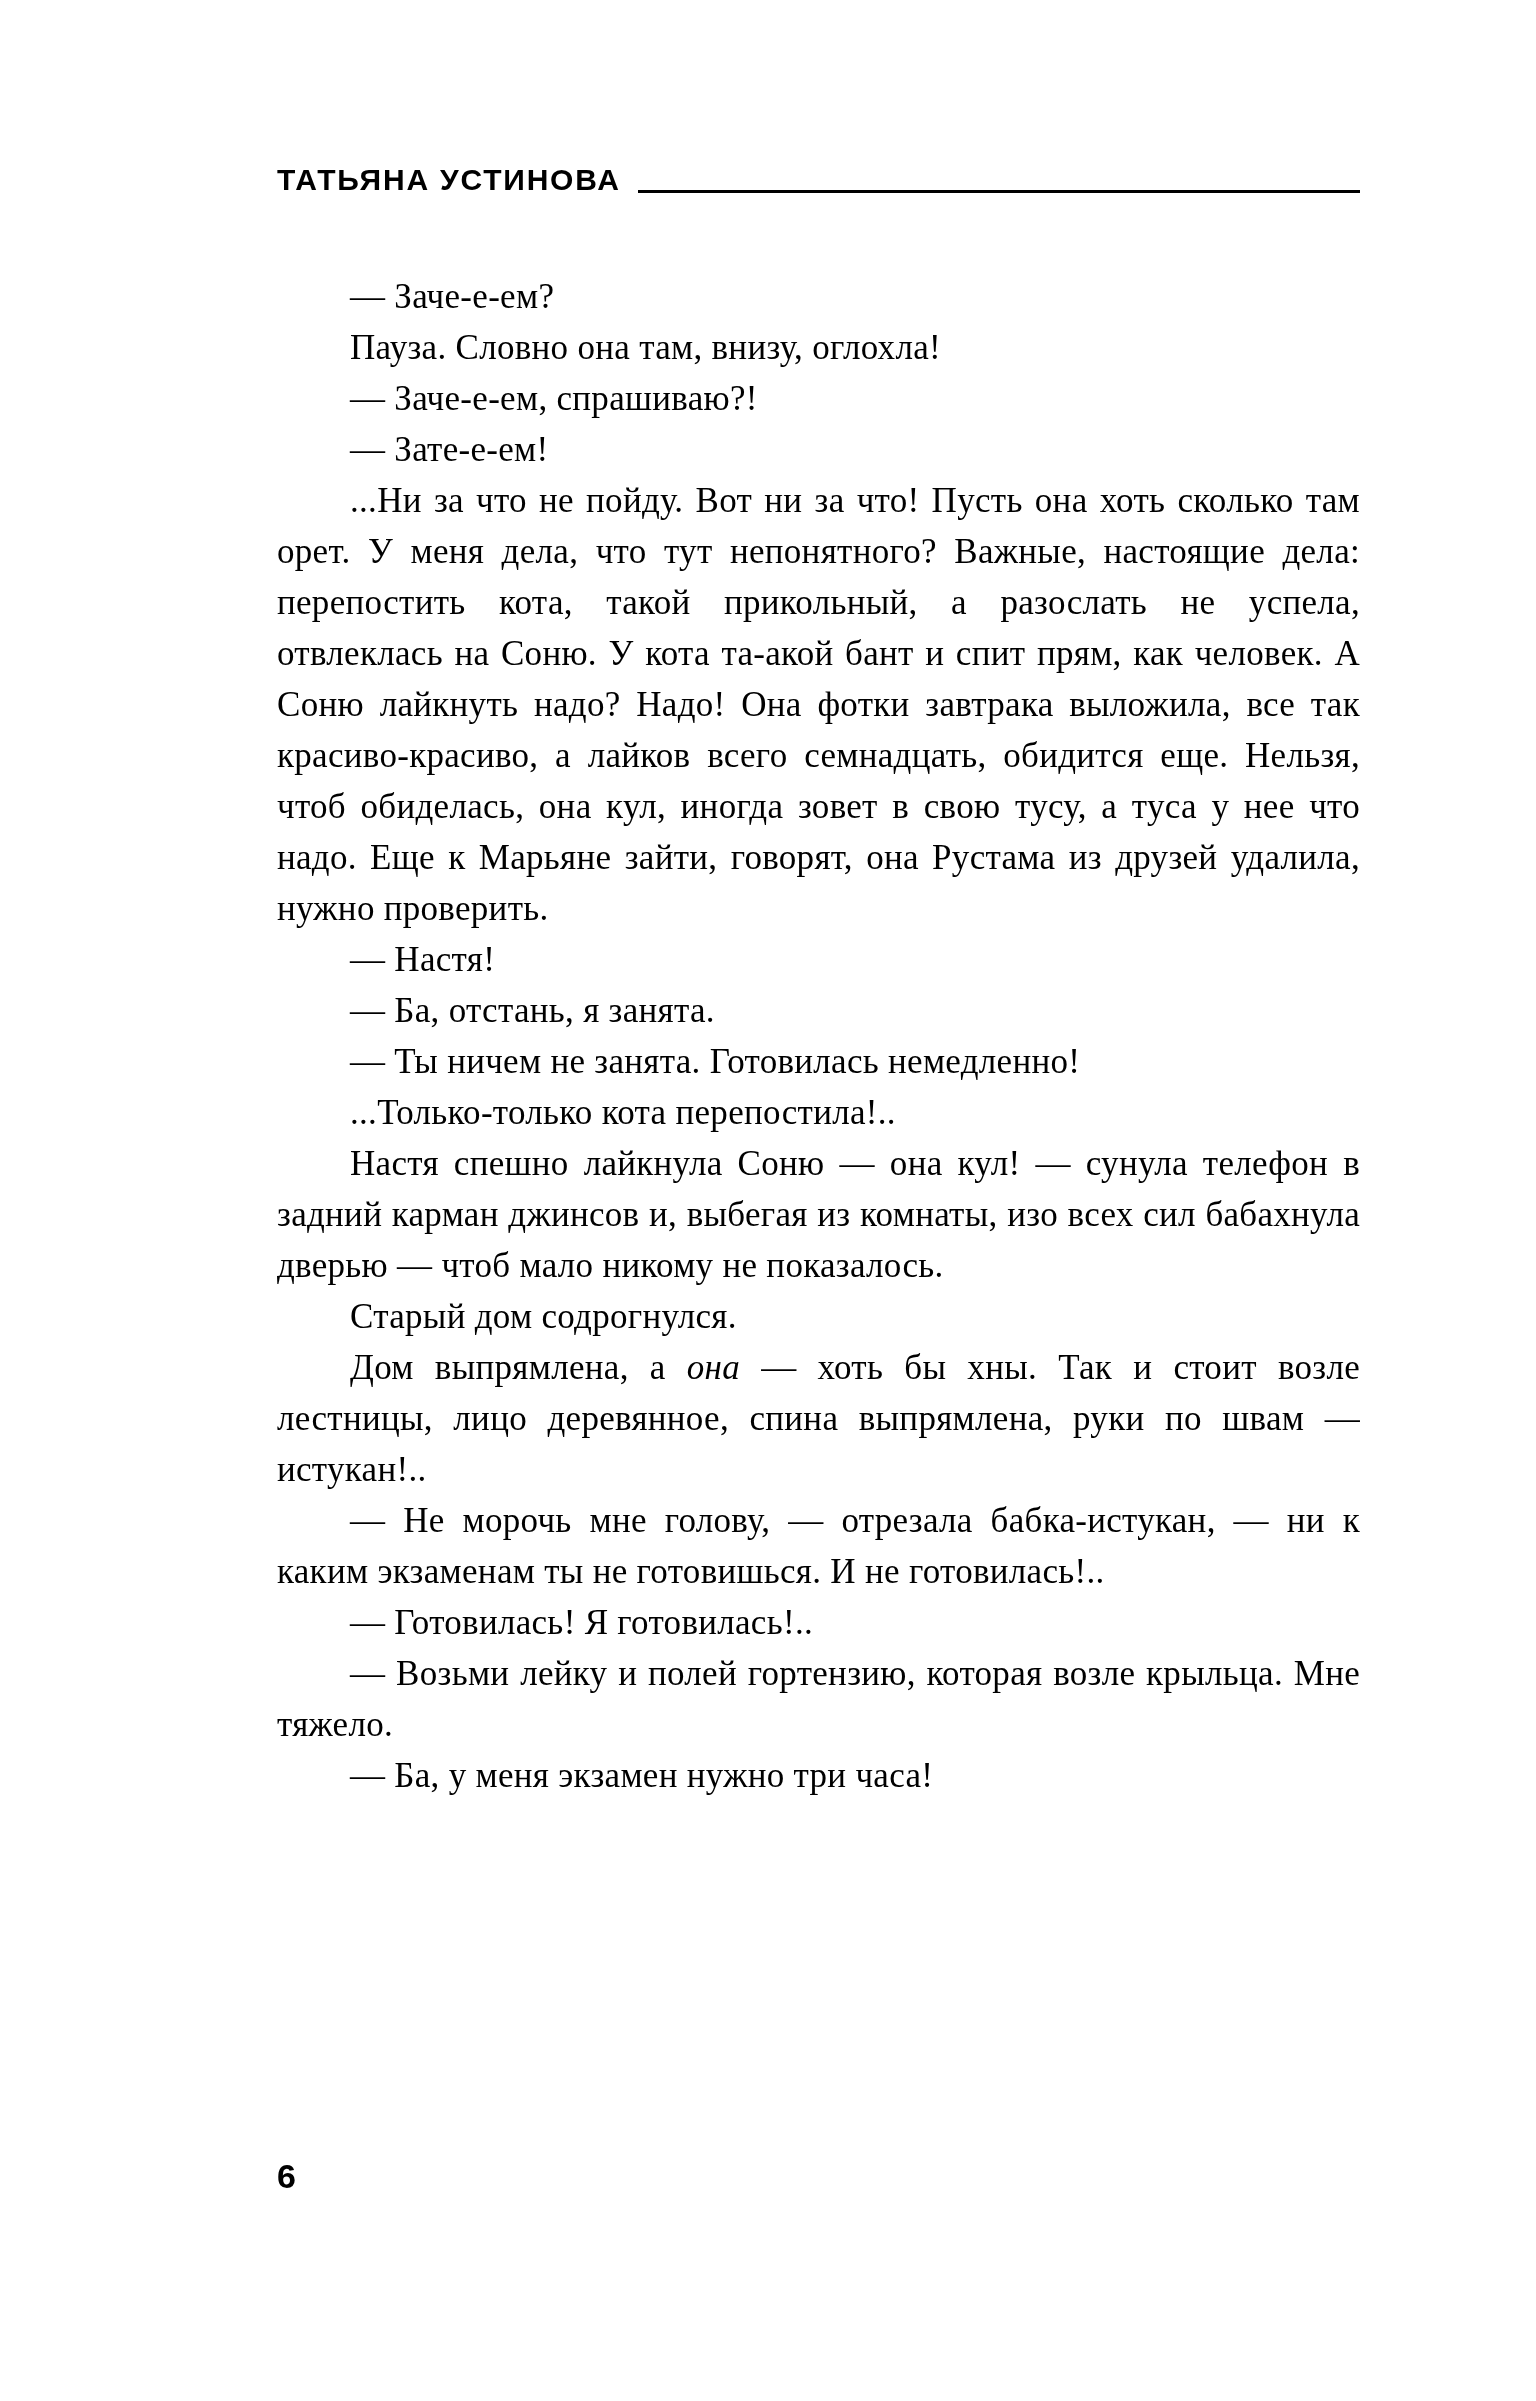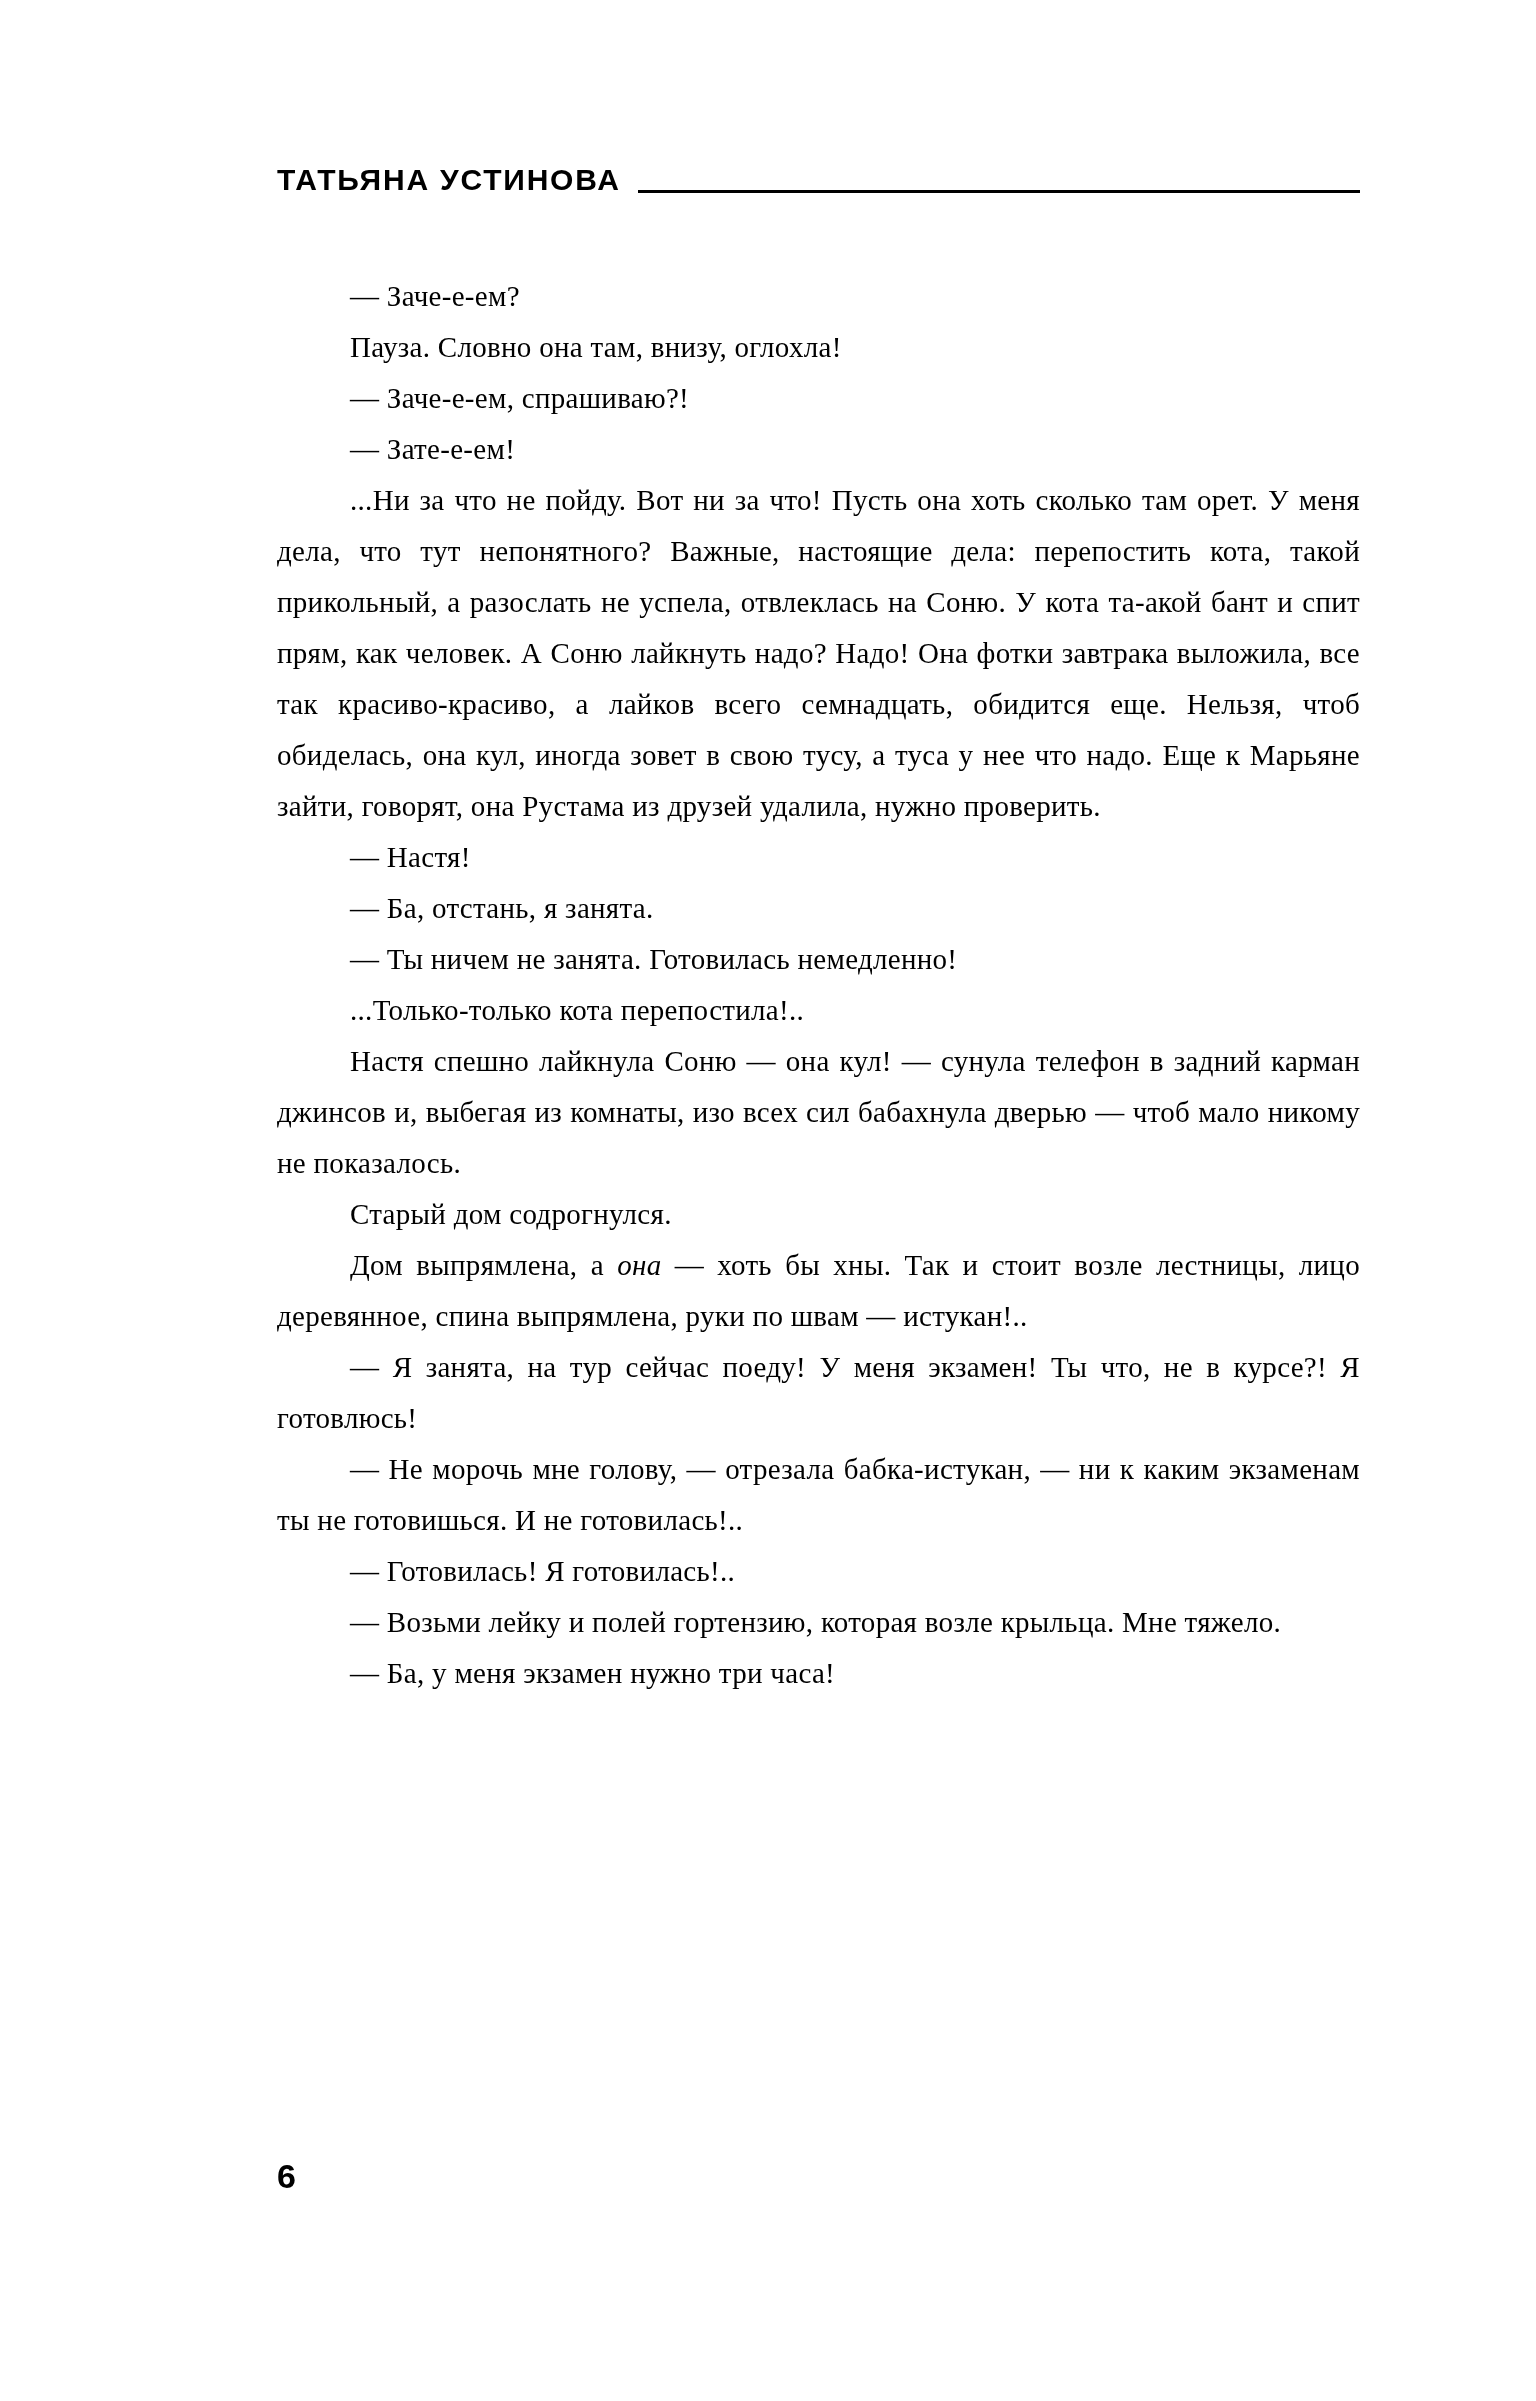--- a/index.html
+++ b/index.html
@@ -41,21 +41,21 @@
     flex: 1 1 auto;
     height: 0;
     border-bottom: 3px solid #000000;
     margin-bottom: 2.4px;
   }
   .body-text {
     position: absolute;
     left: 277px;
     top: 271px;
     width: 1083px;
-    font-size: 29px;
+    font-size: 35px;
     line-height: 51px;
     text-align: justify;
     letter-spacing: 0.3px;
   }
   .body-text p {
     margin: 0;
     padding: 0;
     text-indent: 73px;
   }
   .body-text em {
@@ -87,21 +87,20 @@
       <p><span>— Заче-е-ем, спрашиваю?!</span></p>
       <p><span>— Зате-е-ем!</span></p>
       <p><span>...Ни за что не пойду. Вот ни за что! Пусть она хоть сколько там орет. У меня дела, что тут непонятного? Важные, настоящие дела: перепостить кота, такой прикольный, а разослать не успела, отвлеклась на Соню. У кота та-акой бант и спит прям, как человек. А Соню лайкнуть надо? Надо! Она фотки завтрака выложила, все так красиво-красиво, а лайков всего семнадцать, обидится еще. Нельзя, чтоб обиделась, она кул, иногда зовет в свою тусу, а туса у нее что надо. Еще к Марьяне зайти, говорят, она Рустама из друзей удалила, нужно проверить.</span></p>
       <p><span>— Настя!</span></p>
       <p><span>— Ба, отстань, я занята.</span></p>
       <p><span>— Ты ничем не занята. Готовилась немедленно!</span></p>
       <p><span>...Только-только кота перепостила!..</span></p>
       <p><span>Настя спешно лайкнула Соню — она кул! — сунула телефон в задний карман джинсов и, выбегая из комнаты, изо всех сил бабахнула дверью — чтоб мало никому не показалось.</span></p>
       <p><span>Старый дом содрогнулся.</span></p>
       <p><span>Дом выпрямлена, а </span><em>она</em><span> — хоть бы хны. Так и стоит возле лестницы, лицо деревянное, спина выпрямлена, руки по швам — истукан!..</span></p>
-      <p><span>— Я занята, на тур сейчас поеду! У меня экзамен! Ты что, не в курсе?! Я готовлюсь!</span></p>
       <p><span>— Не морочь мне голову, — отрезала бабка-истукан, — ни к каким экзаменам ты не готовишься. И не готовилась!..</span></p>
       <p><span>— Готовилась! Я готовилась!..</span></p>
       <p><span>— Возьми лейку и полей гортензию, которая возле крыльца. Мне тяжело.</span></p>
       <p><span>— Ба, у меня экзамен нужно три часа!</span></p>
     </div>
 
   <div class="page-number">6</div>
 
 </div>
 

